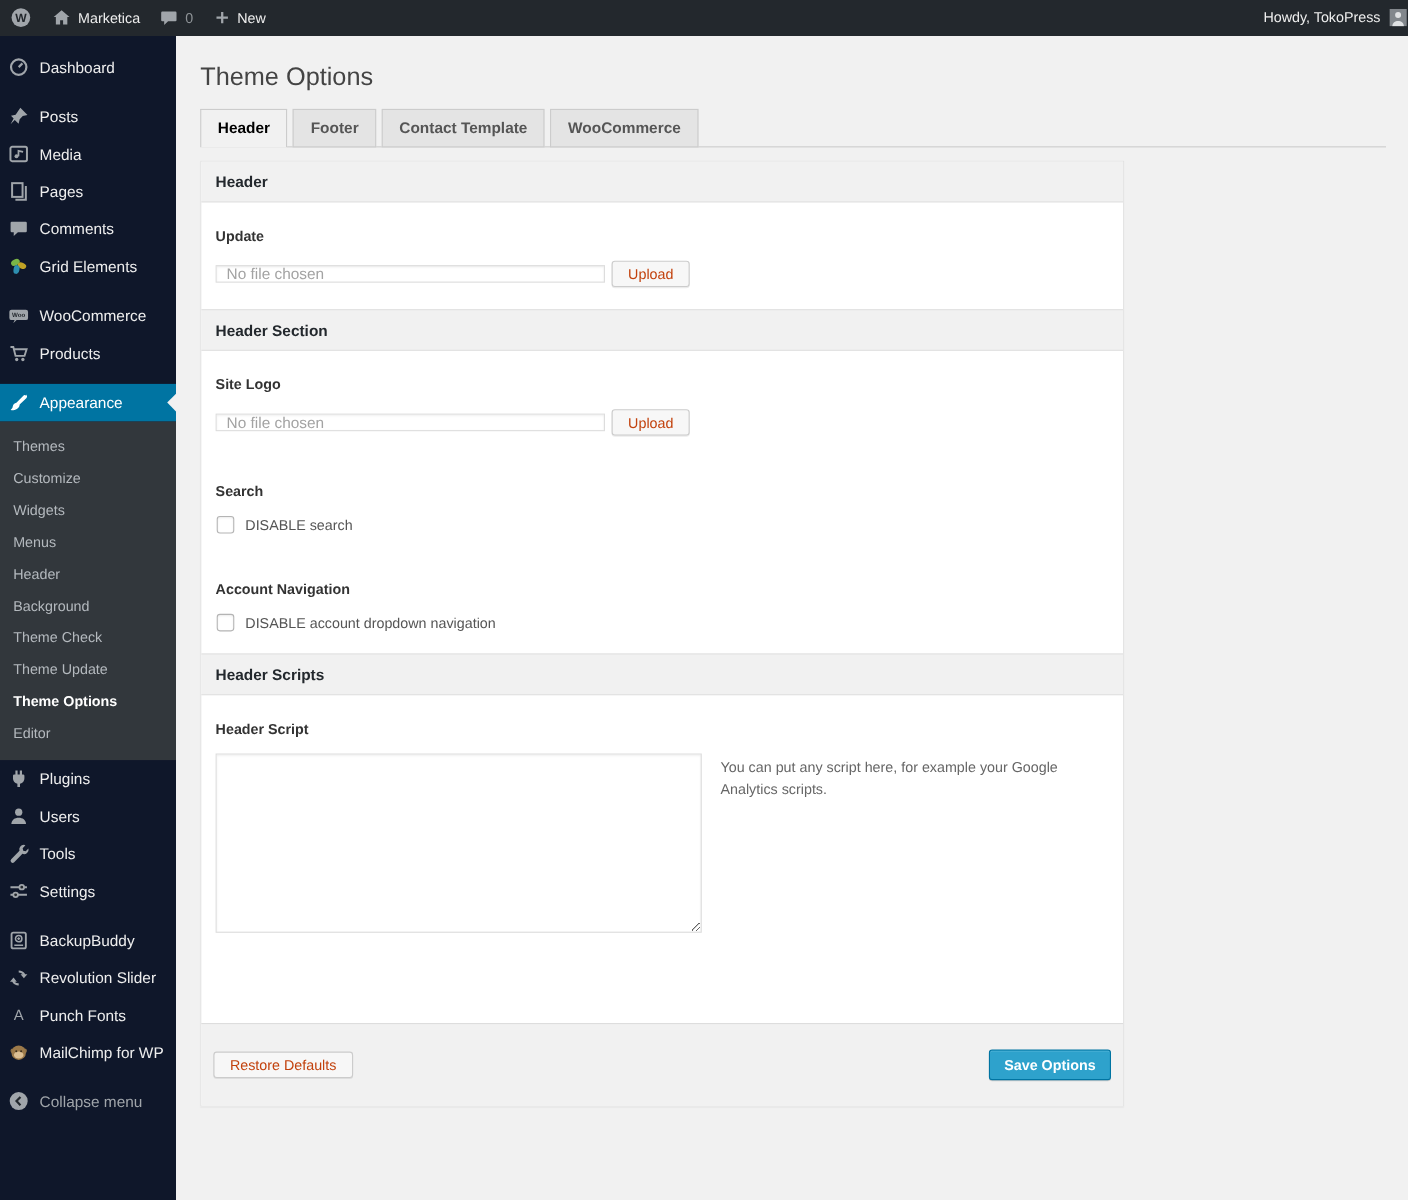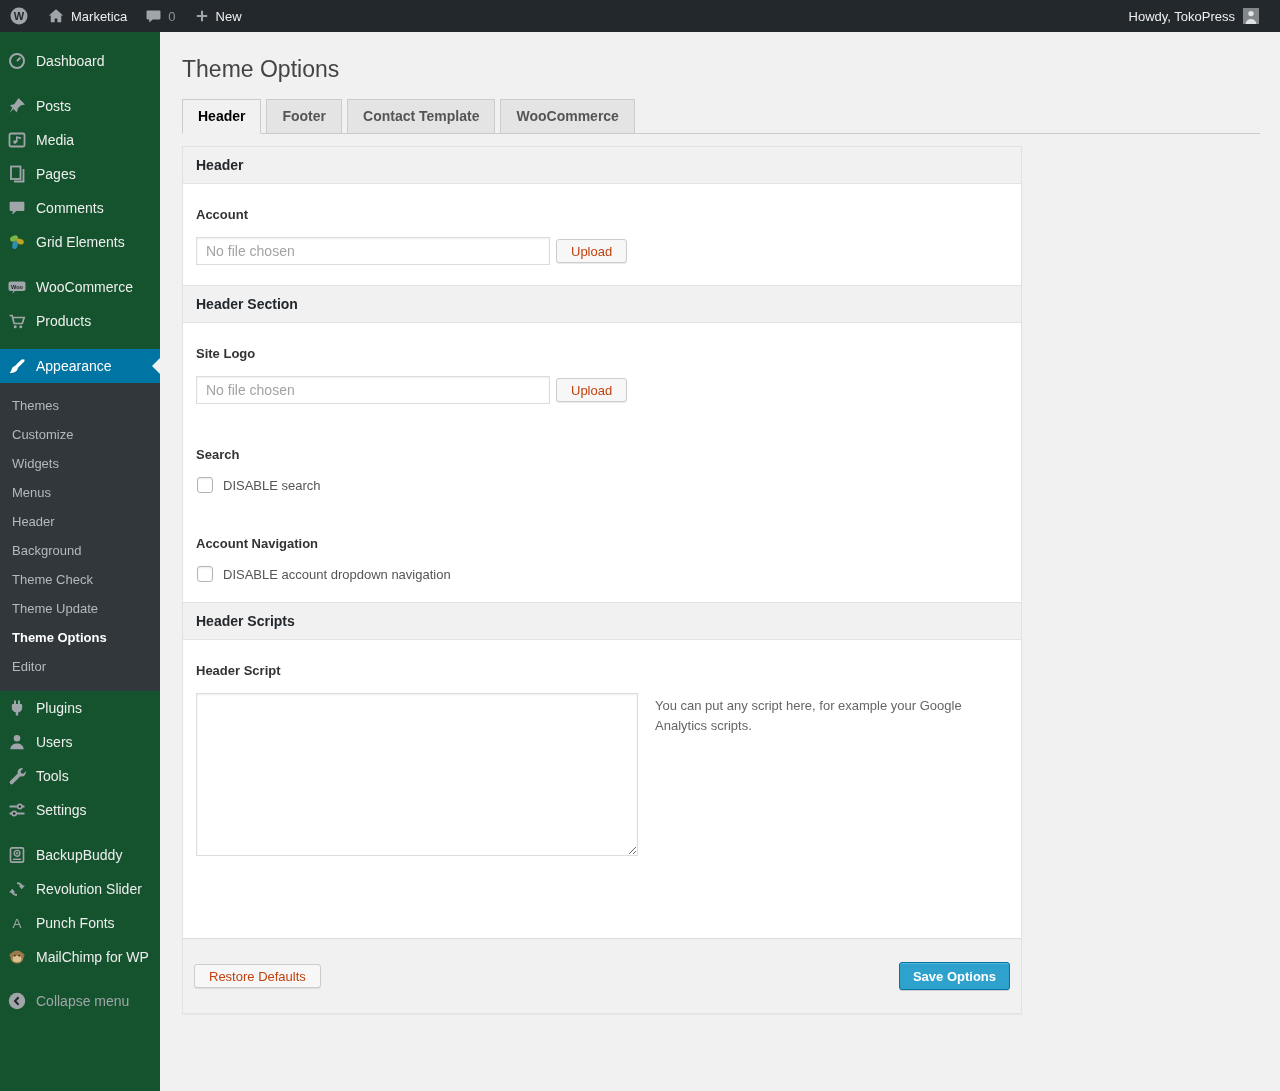--- a/index.html
+++ b/index.html
@@ -18,27 +18,27 @@
   
   .adminbar {
     position: fixed; top: 0; left: 0; width: 1280px; height: 32px;
     background: #23282d; color: #eee; z-index: 50;
     display: flex; align-items: center; justify-content: space-between;
   }
   .ab-group { display: flex; align-items: center; height: 32px; }
   .ab-item { display: flex; align-items: center; gap: 6px; height: 32px; padding: 0 9px; cursor: pointer; }
   .ab-item svg { display: block; }
   .ab-count { color: #8d9296; font-size: 13px; }
-  .ab-howdy { display: flex; align-items: center; gap: 8px; padding-right: 21px; cursor: pointer; }
+  .ab-howdy { display: flex; gap: 8px; padding-right: 1px; cursor: pointer; }
   .avatar { width: 16px; height: 16px; overflow: hidden; display: block; }
 
   
   .sidebar {
     position: absolute; top: 32px; left: 0; bottom: 0; width: 160px;
-    background: #14532d; padding-top: 12px;
+    background: #0f172a; padding-top: 12px;
   }
   .menu-item {
     display: flex; align-items: center; height: 34px; padding: 0 7px;
     color: #eee; font-size: 14px; cursor: pointer; position: relative;
   }
   .menu-icon { width: 20px; height: 20px; margin-right: 9px; flex: 0 0 20px; display: flex; align-items: center; justify-content: center; }
   .menu-icon svg { display: block; }
   .menu-item.active { background: #0074a2; color: #fff; }
   .menu-item.active::after {
     content: ""; position: absolute; right: 0; top: 50%; margin-top: -8px;
@@ -68,21 +68,21 @@
   }
   .section-head {
     background: #f1f1f1; padding: 10px 13px; font-size: 14px; font-weight: 600;
     color: #23282d; border-top: 1px solid #e2e2e2; border-bottom: 1px solid #e2e2e2;
   }
   .panel .section-head:first-child { border-top: none; }
   .field { padding: 23px 13px 20px; }
   .field-label { font-weight: bold; font-size: 13px; color: #333; margin-bottom: 15px; }
   .file-row { display: flex; align-items: center; }
   .file-input {
-    width: 354px; height: 28px; border: 1px solid #ddd; background: #fff;
+    width: 354px; height: 16px; border: 1px solid #ddd; background: #fff;
     box-shadow: inset 0 1px 2px rgba(0,0,0,.07); padding: 0 9px;
     font-size: 14px; color: #333; font-family: inherit; outline: none;
   }
   .file-input::placeholder { color: #a3a3a3; opacity: 1; }
   .btn {
     margin-left: 6px; height: 24px; padding: 0 14px; background: #f7f7f7;
     border: 1px solid #ccc; border-radius: 3px; color: #c2410c; font-size: 13px;
     font-family: inherit; cursor: pointer; box-shadow: 0 1px 0 rgba(0,0,0,.08);
     white-space: nowrap;
   }
@@ -357,21 +357,21 @@
     <div class="tab active">Header</div>
     <div class="tab">Footer</div>
     <div class="tab">Contact Template</div>
     <div class="tab">WooCommerce</div>
   </div>
 
   <div class="panel">
     <div class="section-head">Header</div>
 
     <div class="field">
-      <div class="field-label">Account</div>
+      <div class="field-label">Update</div>
       <div class="file-row">
         <input class="file-input" type="text" value="" placeholder="No file chosen" style="">
         <button class="btn">Upload</button>
       </div>
     </div>
 
     <div class="section-head">Header Section</div>
 
     <div class="field">
       <div class="field-label">Site Logo</div>

